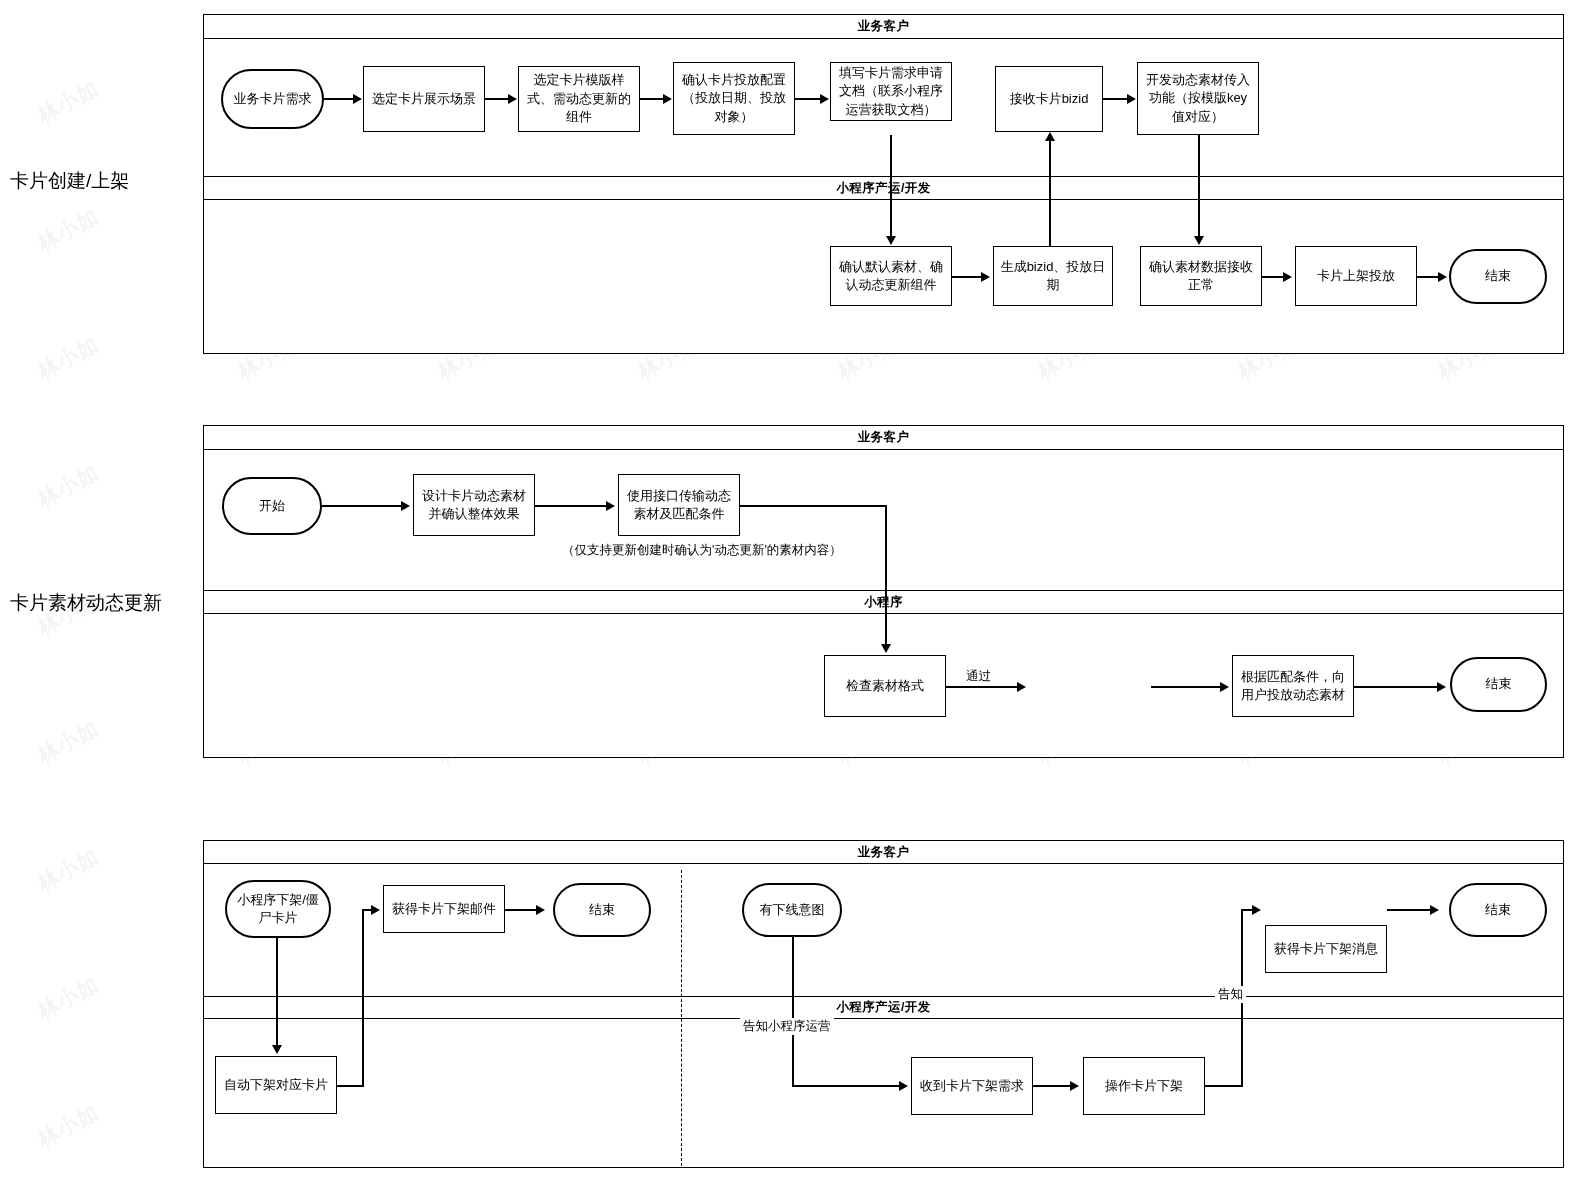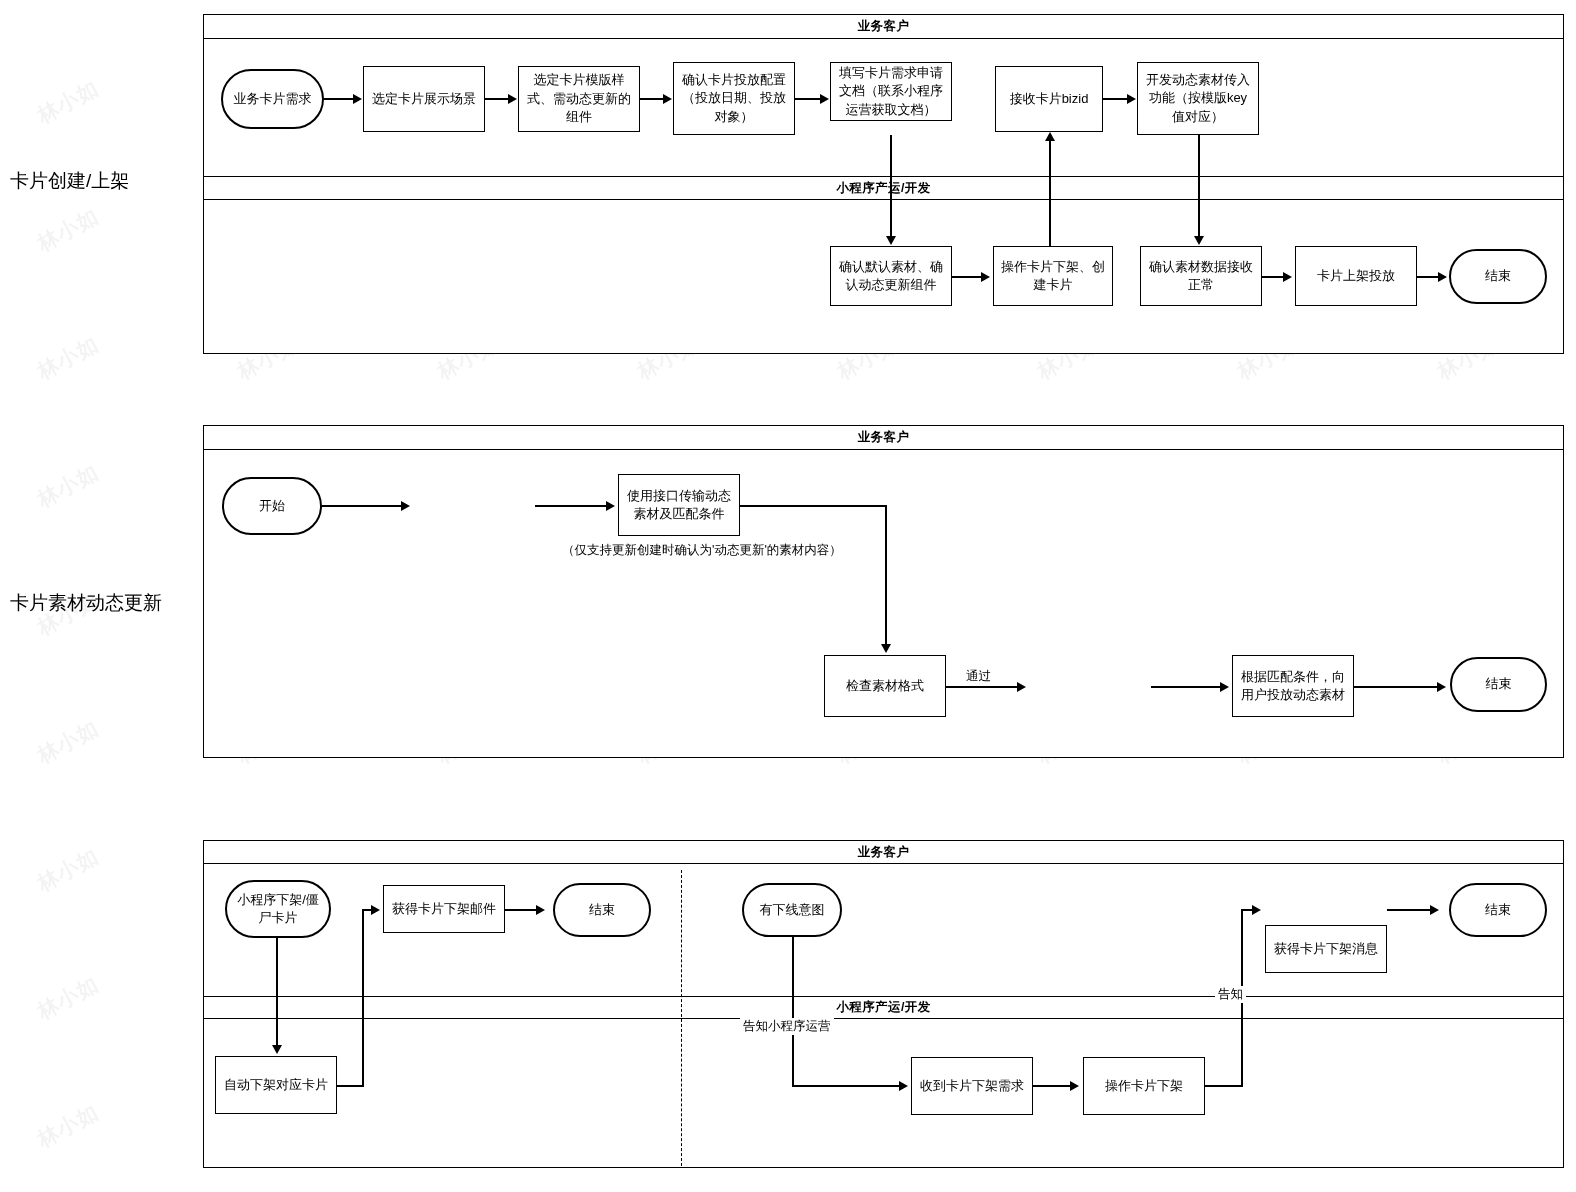--- a/index.html
+++ b/index.html
@@ -268,21 +268,21 @@
     <span>接收卡片bizid</span>
   </div>
   <div class="node rect" style="left:1137px; top:62px; width:122px; height:73px;">
     <span>开发动态素材传入功能（按模版key值对应）</span>
   </div>
 
   <div class="node rect" style="left:830px; top:246px; width:122px; height:60px;">
     <span>确认默认素材、确认动态更新组件</span>
   </div>
   <div class="node rect" style="left:993px; top:246px; width:120px; height:60px;">
-    <span>操作卡片下架、创建卡片</span>
+    <span>生成bizid、投放日期</span>
   </div>
   <div class="node rect" style="left:1140px; top:246px; width:122px; height:60px;">
     <span>确认素材数据接收正常</span>
   </div>
   <div class="node rect" style="left:1295px; top:246px; width:122px; height:60px;">
     <span>卡片上架投放</span>
   </div>
   <div class="node term" style="left:1449px; top:249px; width:98px; height:55px;">
     <span>结束</span>
   </div>
@@ -319,24 +319,30 @@
 
   <div class="ln h" style="left:1417px; top:276px; width:22px;"></div>
   <div class="arrow right" style="left:1438px; top:271.5px;"></div>
 
   <div class="sec-label" style="left:10px; top:590px;">卡片素材动态更新</div>
 
   <div class="lane-frame" style="left:203px; top:425px; width:1361px; height:333px;">
     <div class="lane-head" style="top:0; height:24px;">
       <span>业务客户</span>
     </div>
+    <div class="lane-divider" style="top:164px; height:24px;">
+      <span>小程序</span>
+    </div>
   </div>
 
   <div class="node term" style="left:222px; top:477px; width:100px; height:58px;">
     <span>开始</span>
+  </div>
+  <div class="node rect" style="left:413px; top:474px; width:122px; height:62px;">
+    <span>设计卡片动态素材并确认整体效果</span>
   </div>
   <div class="node rect" style="left:618px; top:474px; width:122px; height:62px;">
     <span>使用接口传输动态素材及匹配条件</span>
   </div>
 
   <div class="node rect" style="left:824px; top:655px; width:122px; height:62px;">
     <span>检查素材格式</span>
   </div>
   <div class="node rect" style="left:1232px; top:655px; width:122px; height:62px;">
     <span>根据匹配条件，向用户投放动态素材</span>

